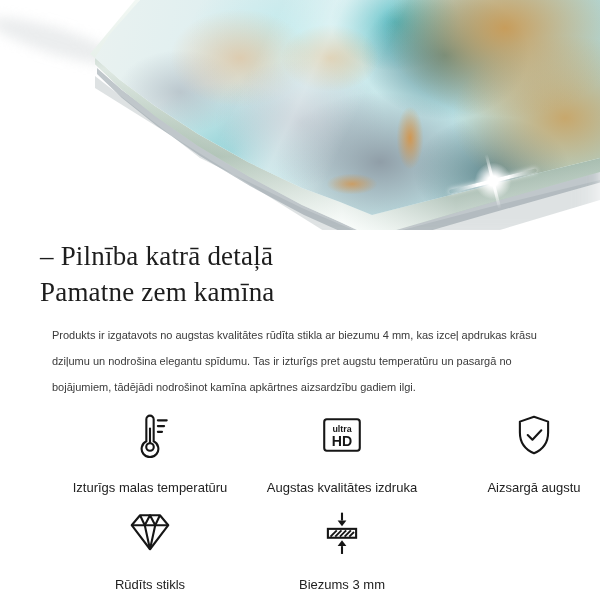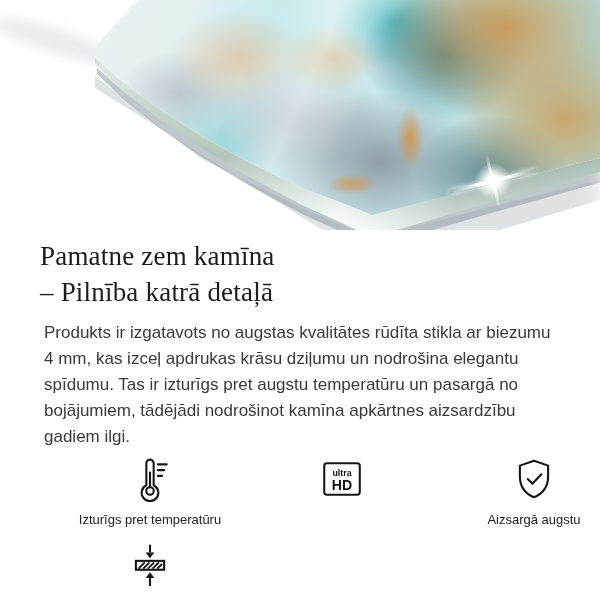--- a/index.html
+++ b/index.html
@@ -73,25 +73,25 @@
     transform:rotate(-14deg);box-shadow:0 0 5px rgba(255,255,255,0.9);}
   .sparkle .ray2{left:17px;top:44px;width:56px;height:3px;border-radius:2px;
     background:linear-gradient(90deg,rgba(255,255,255,0),#fff 40%,#fff 60%,rgba(255,255,255,0));
     transform:rotate(76deg);}
 
   
   .content{padding:8px 40px 0 40px;}
   h1{margin:0 0 10px 0;font-family:"Liberation Serif",serif;font-weight:400;
      font-size:27px;line-height:36px;color:#1d1d1d;letter-spacing:0.2px;}
   h1 span{display:block;}
-  .desc{margin:4px;max-width:523px;font-size:17px;line-height:26px;color:#3a3a3a;}
+  .desc{margin:12px;max-width:523px;font-size:11px;line-height:26px;color:#3a3a3a;}
 
   
   .features{display:grid;grid-template-columns:192px 192px 192px;row-gap:13px;margin:6px 0 0 14px;}
-  .feature{display:flex;flex-direction:column;align-items:center;}
+  .feature{display:flex;flex-direction:column;align-items:center;gap:12px;}
   .feature svg{width:46px;height:46px;display:block;}
   .feature .label{margin-top:10px;font-size:13px;line-height:16px;color:#222222;text-align:center;white-space:nowrap;}
   .ico{stroke:#161616;fill:none;stroke-width:2;}
   .ultra-txt{font-family:"Liberation Sans",sans-serif;fill:#161616;}
 </style>
 </head>
 <body>
 
 <div class="hero">
   <div class="panel-shadow2"></div>
@@ -102,55 +102,65 @@
   <div class="glass-surface"></div>
   <div class="sparkle">
     <div class="glow"></div>
     <div class="ray1"></div>
     <div class="ray2"></div>
   </div>
 </div>
 
 <div class="content">
   <h1>
+    <span>– Pilnība katrā detaļā</span>
     <span>Pamatne zem kamīna</span>
-    <span>– Pilnība katrā detaļā</span>
   </h1>
   <p class="desc">Produkts ir izgatavots no augstas kvalitātes rūdīta stikla ar biezumu 4 mm, kas izceļ apdrukas krāsu dziļumu un nodrošina elegantu spīdumu. Tas ir izturīgs pret augstu temperatūru un pasargā no bojājumiem, tādējādi nodrošinot kamīna apkārtnes aizsardzību gadiem ilgi.</p>
 
   <div class="features">
 
     <div class="feature">
       <svg viewBox="0 0 44 44">
         <path class="ico" d="M18.5 28 V7 a3.5 3.5 0 0 1 7 0 v21 a8 8 0 1 1 -7 0 Z"></path>
         <circle class="ico" cx="22" cy="33.5" r="3.6"></circle>
         <line class="ico" x1="22" y1="15" x2="22" y2="29.8"></line>
         <line class="ico" x1="29.5" y1="8" x2="38" y2="8" stroke-linecap="round"></line>
         <line class="ico" x1="29.5" y1="13.5" x2="35.5" y2="13.5" stroke-linecap="round"></line>
         <line class="ico" x1="29.5" y1="19" x2="33.5" y2="19" stroke-linecap="round"></line>
       </svg>
-      <div class="label">Izturīgs pret temperatūru</div>
+      <div class="label">Izturīgs malas temperatūru</div>
     </div>
 
     <div class="feature">
       <svg viewBox="0 0 44 44">
         <rect class="ico" x="5" y="7" width="34" height="30" rx="2.5" stroke-width="2.6"></rect>
         <text class="ultra-txt" x="22" y="19.5" font-size="8.5" font-weight="600" text-anchor="middle">ultra</text>
         <text class="ultra-txt" x="22" y="32.5" font-size="13.5" font-weight="800" text-anchor="middle">HD</text>
       </svg>
+      <div class="label">Augstas kvalitātes izdruka</div>
     </div>
 
     <div class="feature">
       <svg viewBox="0 0 44 44">
         <path class="ico" stroke-width="2.2" stroke-linejoin="round" d="M22 4.5 L35.5 9.2 V19.5 C35.5 29.5 29.5 36.2 22 39.5 C14.5 36.2 8.5 29.5 8.5 19.5 V9.2 Z"></path>
         <path class="ico" stroke-width="2.2" stroke-linecap="round" stroke-linejoin="round" d="M16 22 l4.5 4.5 L29 17.5"></path>
       </svg>
       <div class="label">Aizsargā augstu</div>
     </div>
 
+    <div class="feature">
+      <svg viewBox="0 0 44 44">
+        <path class="ico" stroke-linejoin="round" d="M12.5 6 L31.5 6 L39.5 15.5 L22 38.5 L4.5 15.5 Z"></path>
+        <path class="ico" stroke-width="1.7" stroke-linejoin="round" d="M4.5 15.5 H39.5"></path>
+        <path class="ico" stroke-width="1.7" stroke-linejoin="round" d="M12.5 6 L17 15.5 L22 6 L27 15.5 L31.5 6"></path>
+        <path class="ico" stroke-width="1.7" stroke-linejoin="round" d="M17 15.5 L22 38.5 M27 15.5 L22 38.5"></path>
+      </svg>
+      <div class="label">Rūdīts stikls</div>
+    </div>
 
 
     <div class="feature">
       <svg viewBox="0 0 44 44">
         <line class="ico" x1="22" y1="3.5" x2="22" y2="11" stroke-width="2.4"></line>
         <polygon points="17.8,11 26.2,11 22,16.6" fill="#161616"></polygon>
         <rect class="ico" x="8.5" y="19" width="27" height="8.5" stroke-width="2.2"></rect>
         <g stroke="#161616" stroke-width="1.8">
           <line x1="11" y1="26.5" x2="17" y2="20.5"></line>
           <line x1="15.5" y1="26.5" x2="21.5" y2="20.5"></line>

